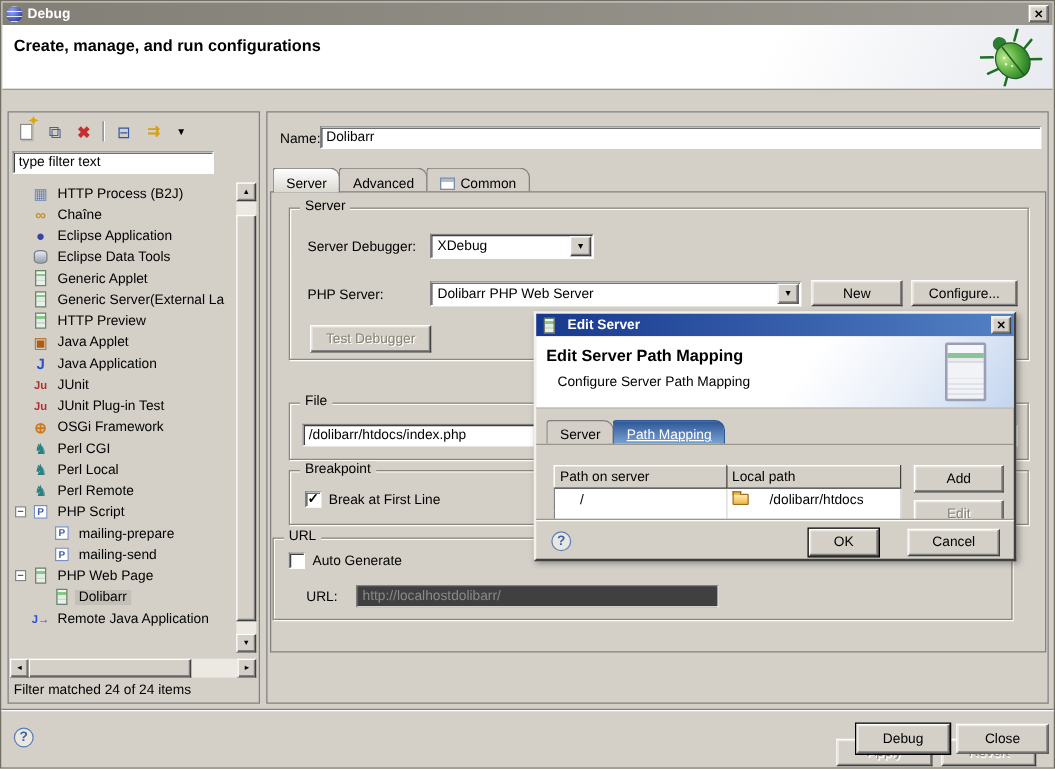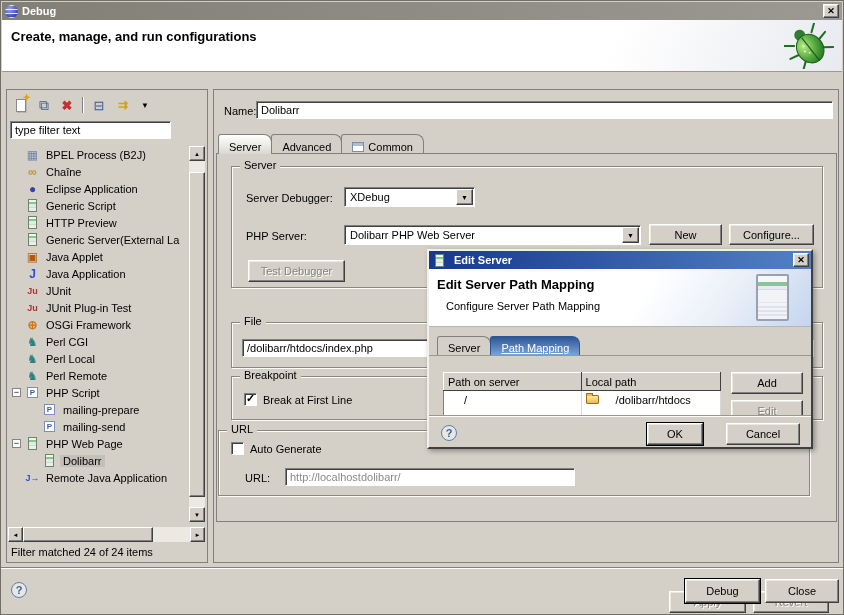--- a/index.html
+++ b/index.html
@@ -8,21 +8,21 @@
   #screen { position:relative; width:844px; height:615px; background:#d4d0c8;
             border:1px solid #716f64; overflow:hidden; }
   .btn { position:absolute; display:flex; align-items:center; justify-content:center;
          background:#d4d0c8; border:1px solid; border-color:#ffffff #404040 #404040 #ffffff;
          box-shadow:inset -1px -1px 0 #808080, inset 1px 1px 0 #ece9e2;
          font-size:11px; cursor:default; }
   .btn.default { outline:1px solid #000; }
   .btn.disabled { color:#868377; text-shadow:1px 1px 0 #ffffff; }
   .field { position:absolute; background:#fff; border:1px solid; border-color:#808080 #ffffff #ffffff #808080;
            box-shadow:inset 1px 1px 0 #404040; padding:2px 3px 0 4px; white-space:nowrap; overflow:hidden; }
-  .field.disabled { color:#8a8a8a; background:#ffffff; }
+  .field.disabled { color:#8a8a8a; background:#404040; }
   .group { position:absolute; border:1px solid #8a887c; box-shadow:inset 1px 1px 0 #fdfcf9, 1px 1px 0 #fdfcf9; }
   .group > .legend { position:absolute; top:-8px; left:8px; background:#d4d0c8; padding:0 4px; }
   .cb { position:absolute; width:13px; height:13px; background:#fff; border:1px solid;
         border-color:#808080 #ffffff #ffffff #808080; box-shadow:inset 1px 1px 0 #404040; }
   .cb.checked::after { content:"✓"; position:absolute; left:1px; top:-2px; font-weight:bold; font-size:11px; }
   .combo { position:absolute; background:#fff; border:1px solid; border-color:#808080 #ffffff #ffffff #808080;
            box-shadow:inset 1px 1px 0 #404040; padding:3px 20px 0 5px; white-space:nowrap; overflow:hidden; }
   .combo .drop { position:absolute; right:1px; top:1px; bottom:1px; width:17px;
            background:#d4d0c8; border:1px solid; border-color:#ffffff #404040 #404040 #ffffff;
            box-shadow:inset -1px -1px 0 #808080; display:flex; align-items:center; justify-content:center;
@@ -233,52 +233,59 @@
       <span class="tbi glyph-col">⊟</span>
       <span class="tbi glyph-fil">⇉</span>
       <span class="tbi glyph-caret">▼</span>
     </div>
     <div id="filter-input" class="field">type filter text</div>
 
     <div id="tree">
         <div class="trow">
           <span class="indent0"></span>
           <span class="ticon" style="color: rgb(111, 134, 173);">▦</span>
-          <span class="lbl">BPEL Process (B2J)</span>
+          <span class="lbl">HTTP Process (B2J)</span>
         </div>
         <div class="trow">
           <span class="indent0"></span>
           <span class="ticon" style="color: rgb(194, 145, 46); font-weight: bold;">∞</span>
           <span class="lbl">Chaîne</span>
         </div>
         <div class="trow">
           <span class="indent0"></span>
           <span class="ticon" style="color: rgb(56, 67, 159);">●</span>
           <span class="lbl">Eclipse Application</span>
         </div>
         <div class="trow">
           <span class="indent0"></span>
           <span class="ticon">
+            <span class="i-db-shape"></span>
+          </span>
+          <span class="lbl">Eclipse Data Tools</span>
+        </div>
+        <div class="trow">
+          <span class="indent0"></span>
+          <span class="ticon">
             <span class="i-server-shape"></span>
           </span>
-          <span class="lbl">Generic Script</span>
+          <span class="lbl">Generic Applet</span>
         </div>
         <div class="trow">
           <span class="indent0"></span>
           <span class="ticon">
             <span class="i-server-shape"></span>
           </span>
+          <span class="lbl">Generic Server(External La</span>
+        </div>
+        <div class="trow">
+          <span class="indent0"></span>
+          <span class="ticon">
+            <span class="i-server-shape"></span>
+          </span>
           <span class="lbl">HTTP Preview</span>
-        </div>
-        <div class="trow">
-          <span class="indent0"></span>
-          <span class="ticon">
-            <span class="i-server-shape"></span>
-          </span>
-          <span class="lbl">Generic Server(External La</span>
         </div>
         <div class="trow">
           <span class="indent0"></span>
           <span class="ticon" style="color: rgb(176, 92, 16);">▣</span>
           <span class="lbl">Java Applet</span>
         </div>
         <div class="trow">
           <span class="indent0"></span>
           <span class="ticon" style="color: rgb(43, 79, 208); font-weight: bold;">J</span>
           <span class="lbl">Java Application</span>

